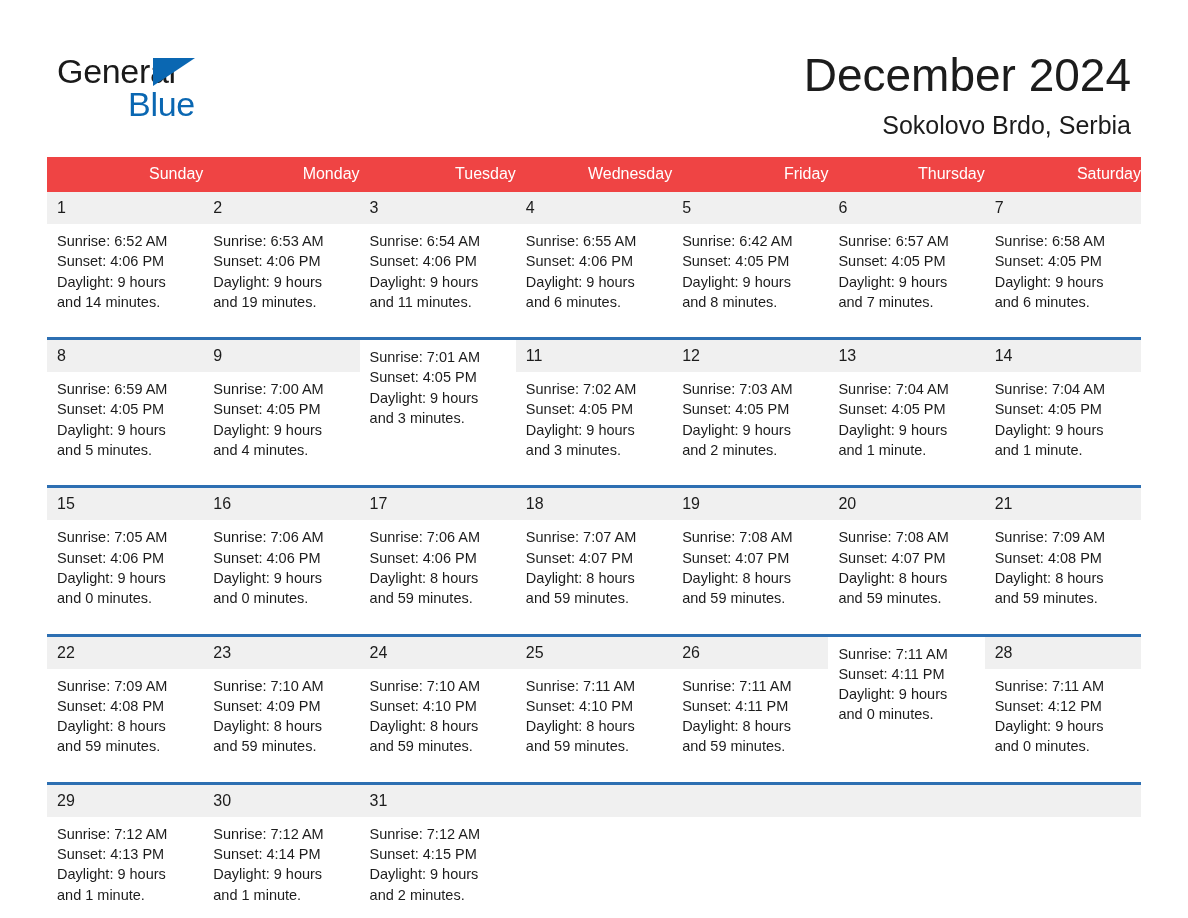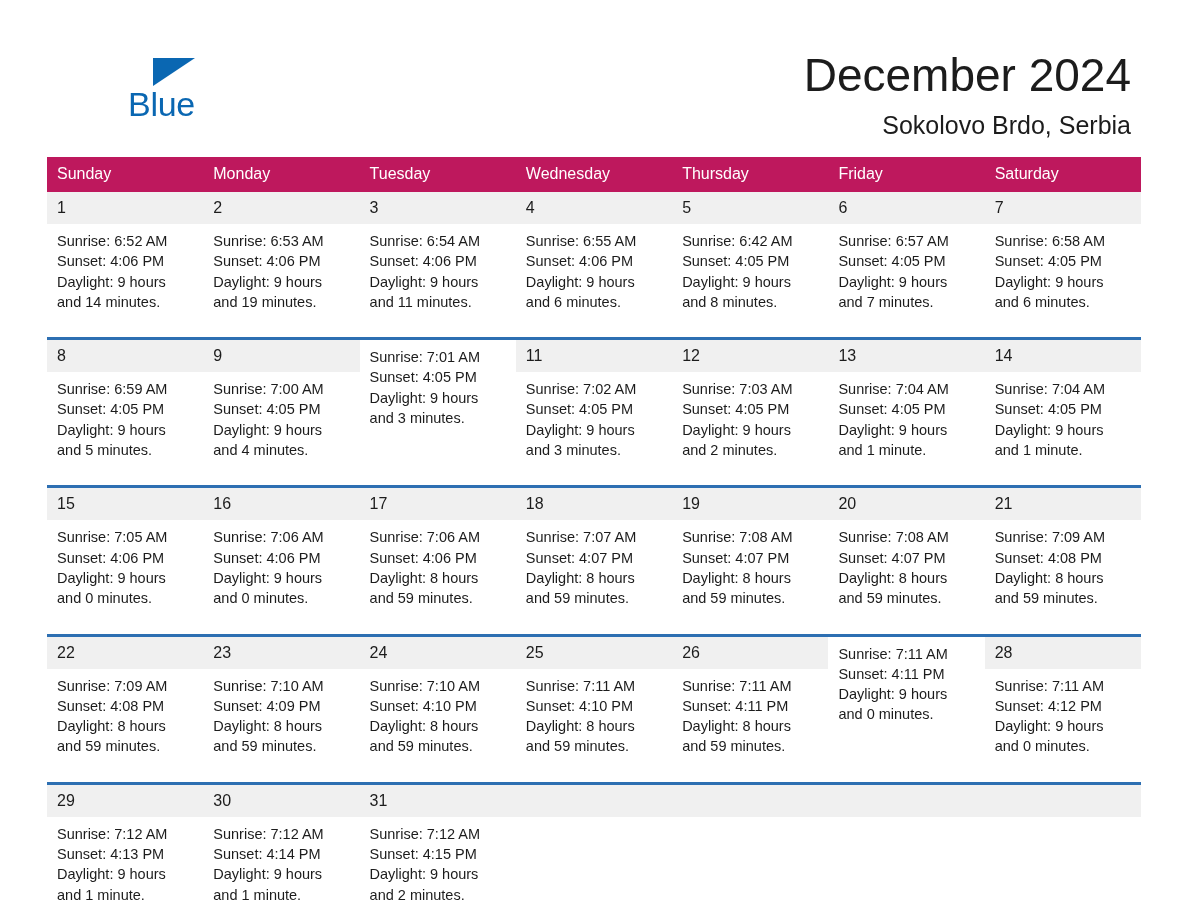--- a/index.html
+++ b/index.html
@@ -92,21 +92,22 @@
   
   .calendar {
     position: absolute;
     left: 47px;
     top: 157px;
     width: 1094px;
   }
 
   .weekday-row {
     display: flex;
-    background: #be185d;
+    background: #ef4444;
+    text-align: right;
   }
   .weekday-cell {
     flex: 1 1 0;
     box-sizing: border-box;
     padding: 7px 0 8px 10px;
     color: #ffffff;
     font-size: 16px;
     line-height: 20px;
     min-width: 0;
   }
@@ -153,40 +154,41 @@
   }
 </style>
 </head>
 <body>
 
 <div class="page">
 
   <div class="header">
 
     <div class="logo">
+      <span class="logo-general">General</span>
       <span class="logo-tri"></span>
       <span class="logo-blue">Blue</span>
     </div>
 
     <div class="title-block">
       <div class="title">December 2024</div>
       <div class="subtitle">Sokolovo Brdo, Serbia</div>
     </div>
 
   </div>
 
   <div class="calendar">
 
     <div class="weekday-row">
       <div class="weekday-cell">Sunday</div>
       <div class="weekday-cell">Monday</div>
       <div class="weekday-cell">Tuesday</div>
       <div class="weekday-cell">Wednesday</div>
+      <div class="weekday-cell">Friday</div>
       <div class="weekday-cell">Thursday</div>
-      <div class="weekday-cell">Friday</div>
       <div class="weekday-cell">Saturday</div>
     </div>
 
     <div class="week-row first">
       <div class="day-cell">
         <div class="day-number">1</div>
         <div class="day-body">
           <div>Sunrise: 6:52 AM</div>
           <div>Sunset: 4:06 PM</div>
           <div>Daylight: 9 hours</div>

